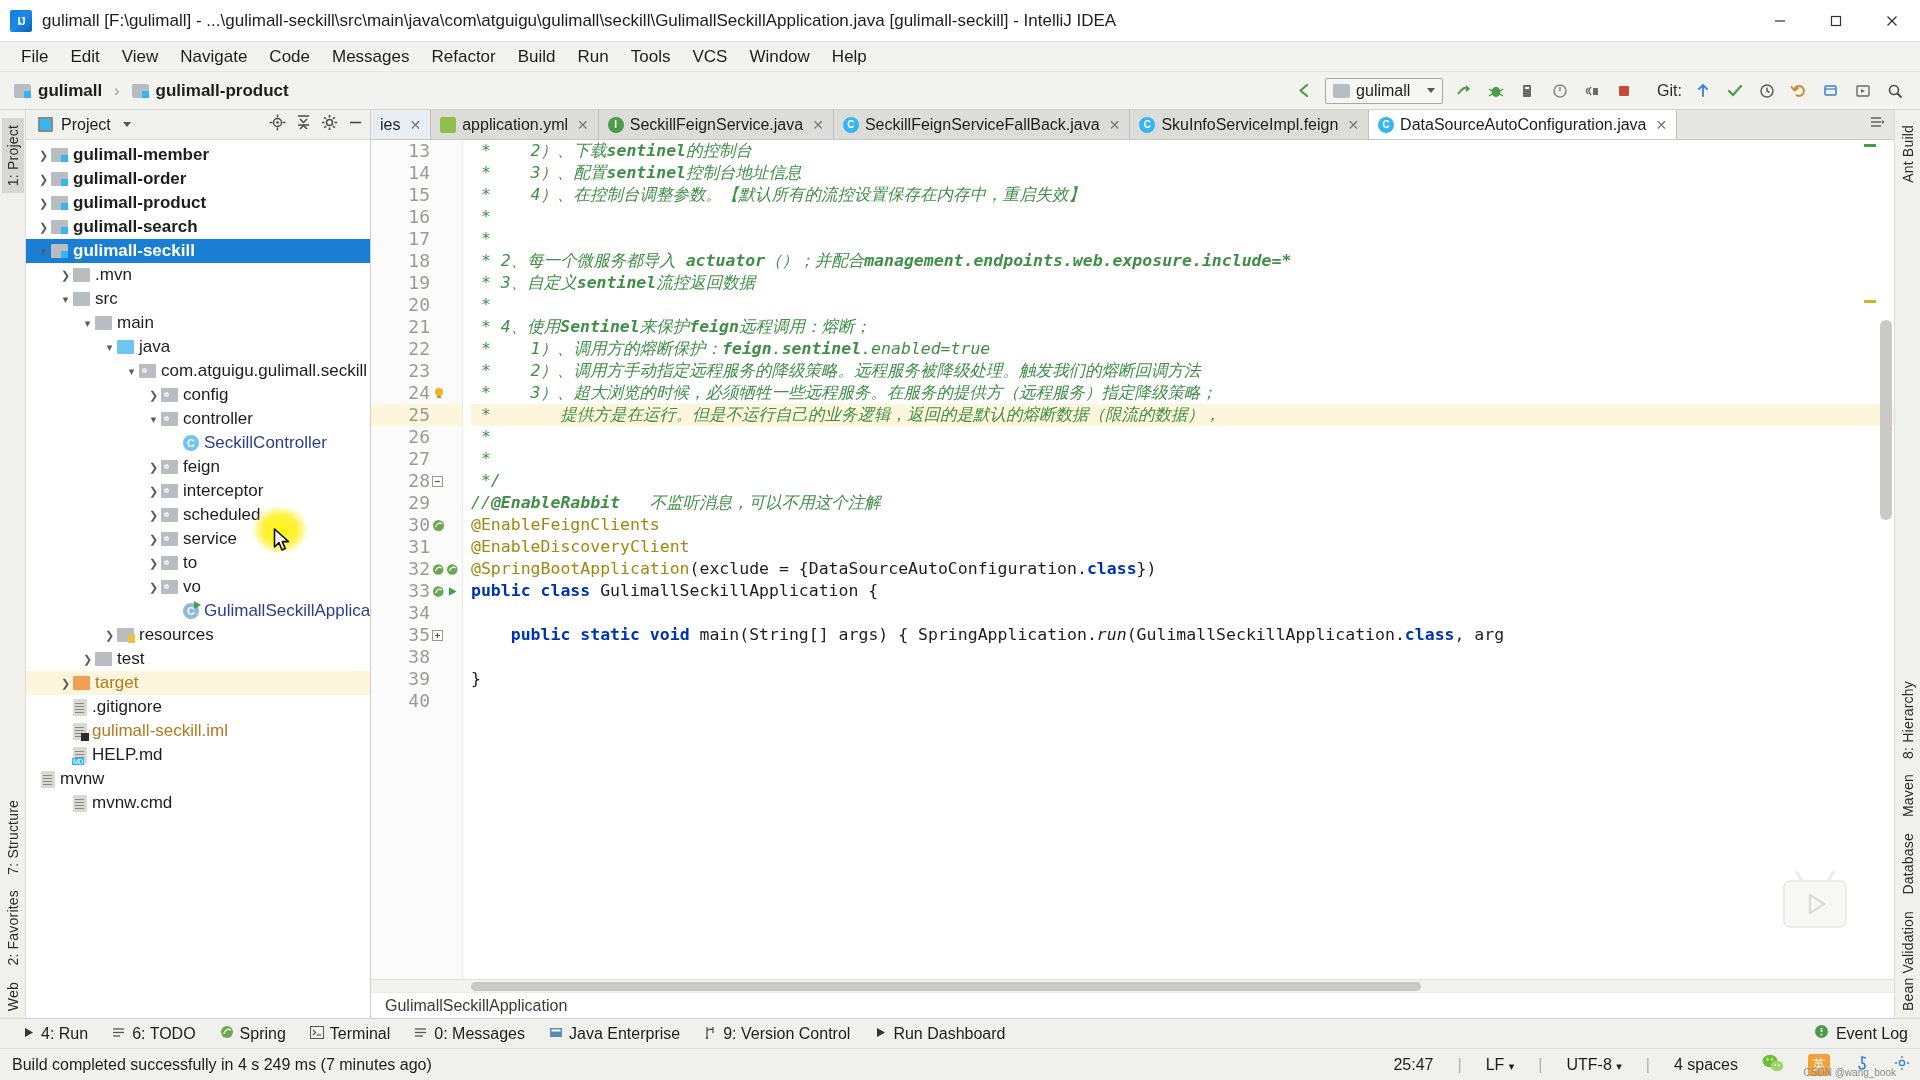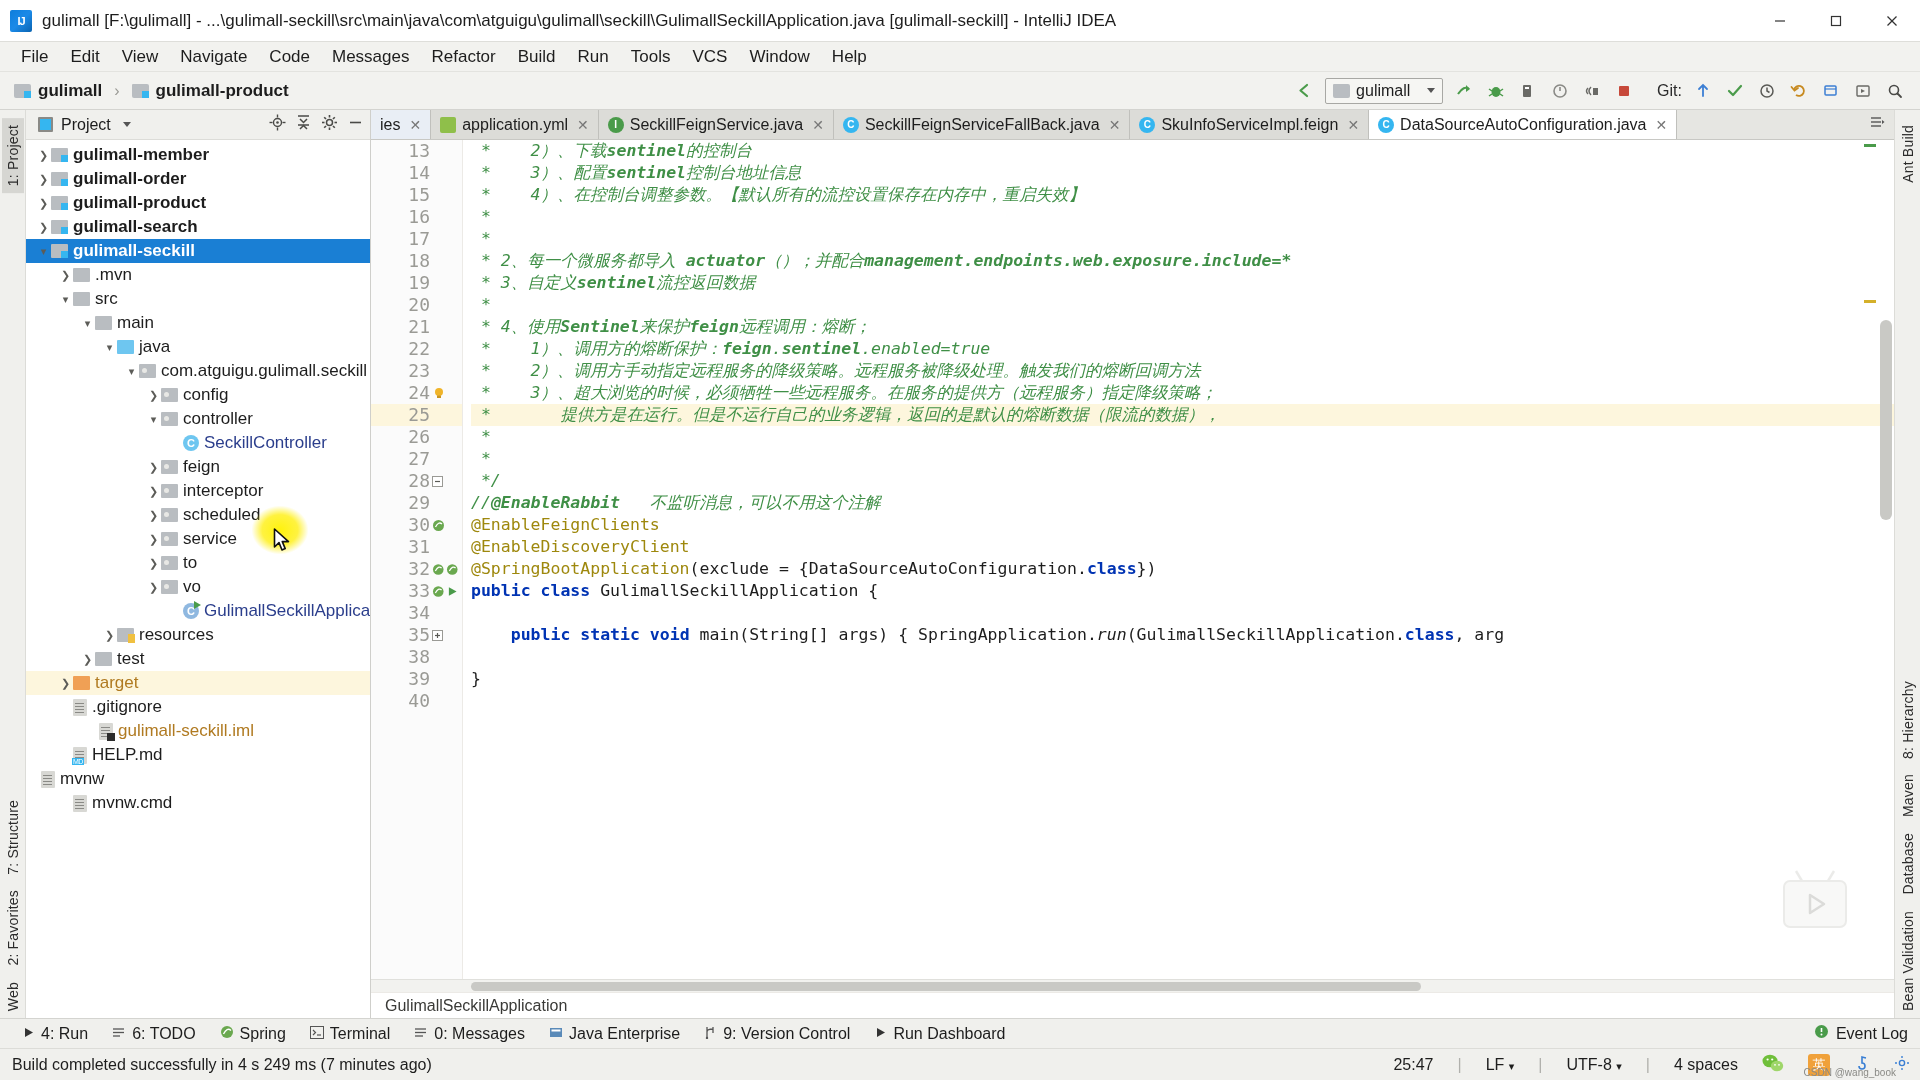--- a/index.html
+++ b/index.html
@@ -503,21 +503,21 @@
           <div class="row hl" style="padding-left: 32px;">
             <span class="arrow">❯</span>
             <span class="ico fo orange"></span>
             <span class="lbl orange">target</span>
           </div>
           <div class="row" style="padding-left: 32px;">
             <span class="arrow blank"></span>
             <span class="ico fi"></span>
             <span class="lbl">.gitignore</span>
           </div>
-          <div class="row" style="padding-left: 32px; margin-left: 26px;">
+          <div class="row" style="padding-left: 32px;">
             <span class="arrow blank"></span>
             <span class="ico fi iml"></span>
             <span class="lbl orange">gulimall-seckill.iml</span>
           </div>
           <div class="row" style="padding-left: 32px;">
             <span class="arrow blank"></span>
             <span class="ico fi md"></span>
             <span class="lbl">HELP.md</span>
           </div>
           <div class="row" style="">

